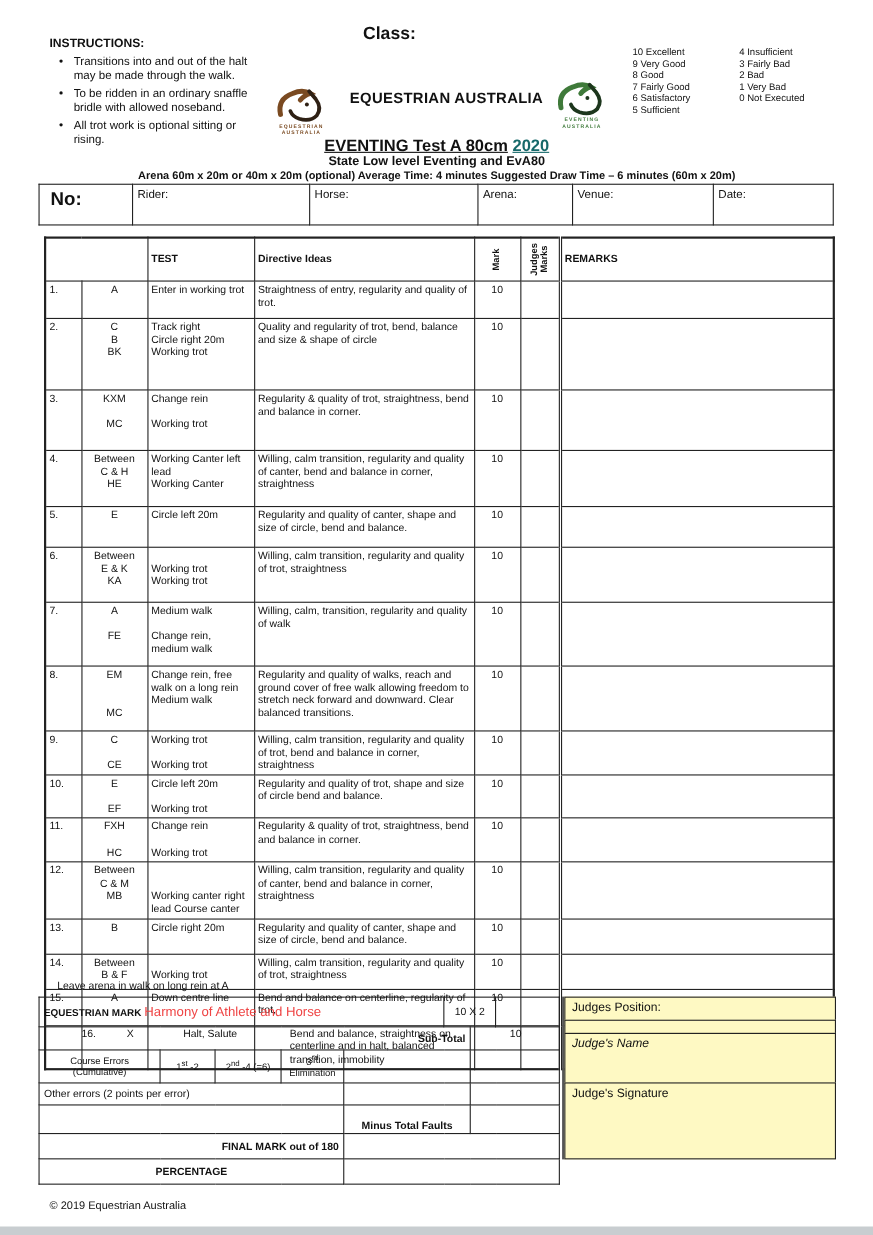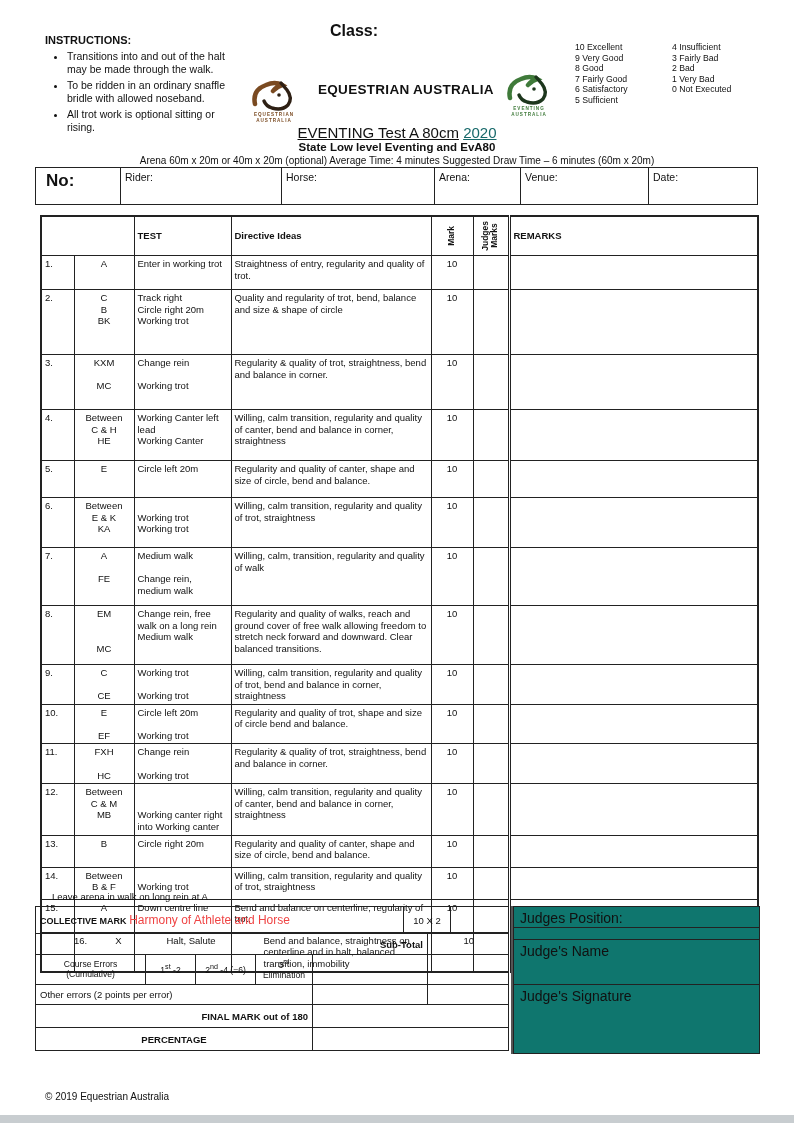--- a/index.html
+++ b/index.html
@@ -15,25 +15,25 @@
   #instructions{position:absolute;left:45px;top:34px;width:200px;font-size:10.5px;line-height:1.25;}
   #instructions h3{margin:0 0 2px 0;font-size:11px;}
   #instructions ul{margin:0;padding-left:22px;}
   #instructions li{margin-bottom:3px;}
   .logo{position:absolute;}
   #ea-logo{left:248px;top:78px;}
   #ev-logo{left:503px;top:72px;}
   #org-name{position:absolute;left:318px;top:82px;font-size:13.5px;font-weight:bold;letter-spacing:.3px;}
   #scale-left{position:absolute;left:575px;top:42px;font-size:8.7px;line-height:1.22;}
   #scale-right{position:absolute;left:672px;top:42px;font-size:8.7px;line-height:1.22;}
-  #title-line{position:absolute;left:0;right:0;top:124px;text-align:center;font-size:15px;font-weight:normal;}
+  #title-line{position:absolute;left:0;right:0;top:124px;text-align:center;font-size:15px;font-weight:bold;}
   #title-line .u{text-decoration:underline;}
   #title-year{color:#17696a;text-decoration:underline;}
   #subtitle{position:absolute;left:0;right:0;top:141px;text-align:center;font-size:11.5px;font-weight:bold;}
-  #arena-line{position:absolute;left:0;right:0;top:155px;text-align:center;font-size:10px;font-weight:normal;}
+  #arena-line{position:absolute;left:0;right:0;top:155px;text-align:center;font-size:10px;font-weight:bold;}
 
   
   #info-table{position:absolute;left:35px;top:167px;width:722px;border-collapse:collapse;table-layout:fixed;}
   #info-table td{border:1.8px solid #222;vertical-align:top;padding:3px 4px;height:30px;font-size:10.5px;}
   #info-table td.no-cell{font-size:17px;font-weight:bold;padding-left:10px;}
 
   
   #test-table{position:absolute;left:40px;top:215px;width:717px;border-collapse:collapse;table-layout:fixed;}
   #test-table th,#test-table td{border:1px solid #222;vertical-align:top;font-size:9.5px;line-height:1.22;padding:2px 3px;}
   #test-table{border:2px solid #222;}
@@ -73,24 +73,24 @@
   #collective-table .lbl-cm{font-size:9px;font-weight:bold;}
   #collective-table tr.r1 td{height:24px;}
   #collective-table tr.r2 td{height:18px;}
   #collective-table tr.r3 td{height:27px;}
   #collective-table tr.r4 td{height:17px;}
   #collective-table tr.r5 td{height:23px;}
   #collective-table tr.r6 td{height:20px;}
   #collective-table tr.r7 td{height:20px;text-align:center;}
   #collective-table td.sm{font-size:8.6px;text-align:center;line-height:1.15;}
   #judges-panel{width:247px;margin-left:2px;border-left:2px solid #555;}
-  .judge-box{border:1.6px solid #222;margin-top:-1.6px;font-size:14px;padding:3px 6px;box-sizing:border-box;background:#0f766e;}
+  .judge-box{border:1.6px solid #222;margin-top:-1.6px;font-size:11px;padding:3px 6px;box-sizing:border-box;background:#fef9c3;}
   #jp-pos{height:23px;margin-top:0;}
   #jp-gap{height:13px;}
-  #jp-name{height:47px;}
+  #jp-name{height:47px;font-style:italic;}
   #jp-sig{height:70px;}
 
   #copyright{position:absolute;left:45px;top:1091px;font-size:10px;}
   #footer-bar{position:absolute;left:0;right:0;bottom:0;height:8px;}
 
   svg text{font-family:"Liberation Sans",sans-serif;}
 </style>
 </head>
 <body>
 
@@ -329,21 +329,21 @@
       <td></td>
       <td class="remarks-col"></td>
     </tr>
         <tr>
       <td class="c-num">12.</td>
       <td class="c-pos ml">Between
 C &amp; M
 MB</td>
       <td class="ml">
 
-Working canter right into Working canter</td>
+Working canter right lead Course canter</td>
       <td>Willing, calm transition, regularity and quality of canter, bend and balance in corner, straightness</td>
       <td class="c-mark">10</td>
       <td></td>
       <td class="remarks-col"></td>
     </tr>
         <tr>
       <td class="c-num">13.</td>
       <td class="c-pos ml">B</td>
       <td class="ml">Circle right 20m</td>
       <td>Regularity and quality of canter, shape and size of circle, bend and balance.</td>
@@ -393,21 +393,21 @@
           <col style="width:60px">
           <col style="width:57px">
         <col style="width:91px">
           <col style="width:24px">
           <col style="width:23px">
           <col style="width:58px">
       </colgroup>
       <tbody>
           <tr class="r1">
         <td colspan="5">
-          <span class="lbl-cm">COLLECTIVE MARK</span>
+          <span class="lbl-cm">EQUESTRIAN MARK</span>
           <span class="lbl-big" style="color: #ef4444;">Harmony of Athlete and Horse</span>
         </td>
         <td colspan="2" class="center">10 X 2</td>
         <td></td>
       </tr>
       <tr class="r2">
         <td colspan="6" class="right bold">Sub-Total</td>
         <td colspan="2"></td>
       </tr>
       <tr class="r3">
@@ -415,20 +415,25 @@
 (Cumulative)</td>
         <td class="sm"><span>1</span><sup>st</sup><span>  -2</span></td>
         <td class="sm"><span>2</span><sup>nd</sup><span>  -4 (=6)</span></td>
         <td class="sm"><span>3</span><sup>rd</sup><span>  Elimination</span></td>
         <td colspan="2"></td>
         <td colspan="2"></td>
       </tr>
       <tr class="r4">
         <td colspan="4">Other errors (2 points per error)</td>
         <td colspan="2"></td>
+        <td colspan="2"></td>
+      </tr>
+      <tr class="r5">
+        <td colspan="4"></td>
+        <td colspan="2" class="center bold" style="vertical-align:bottom">Minus Total Faults</td>
         <td colspan="2"></td>
       </tr>
       <tr class="r6">
         <td colspan="4" class="right bold">FINAL MARK out of 180</td>
         <td colspan="4"></td>
       </tr>
       <tr class="r7">
         <td colspan="4" class="right bold">PERCENTAGE</td>
         <td colspan="4"></td>
       </tr>

